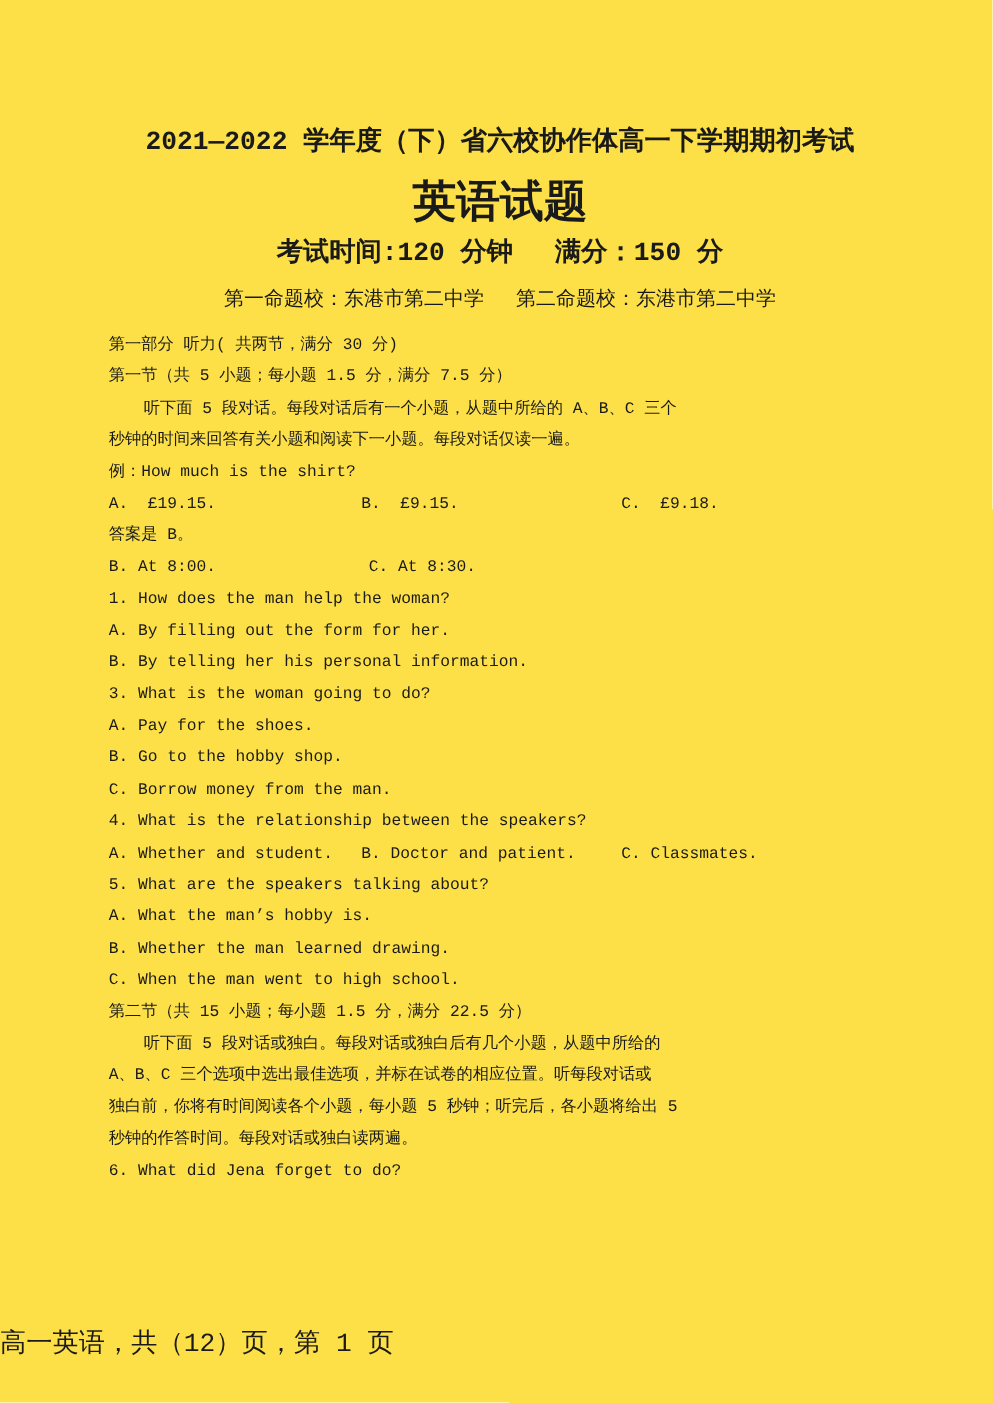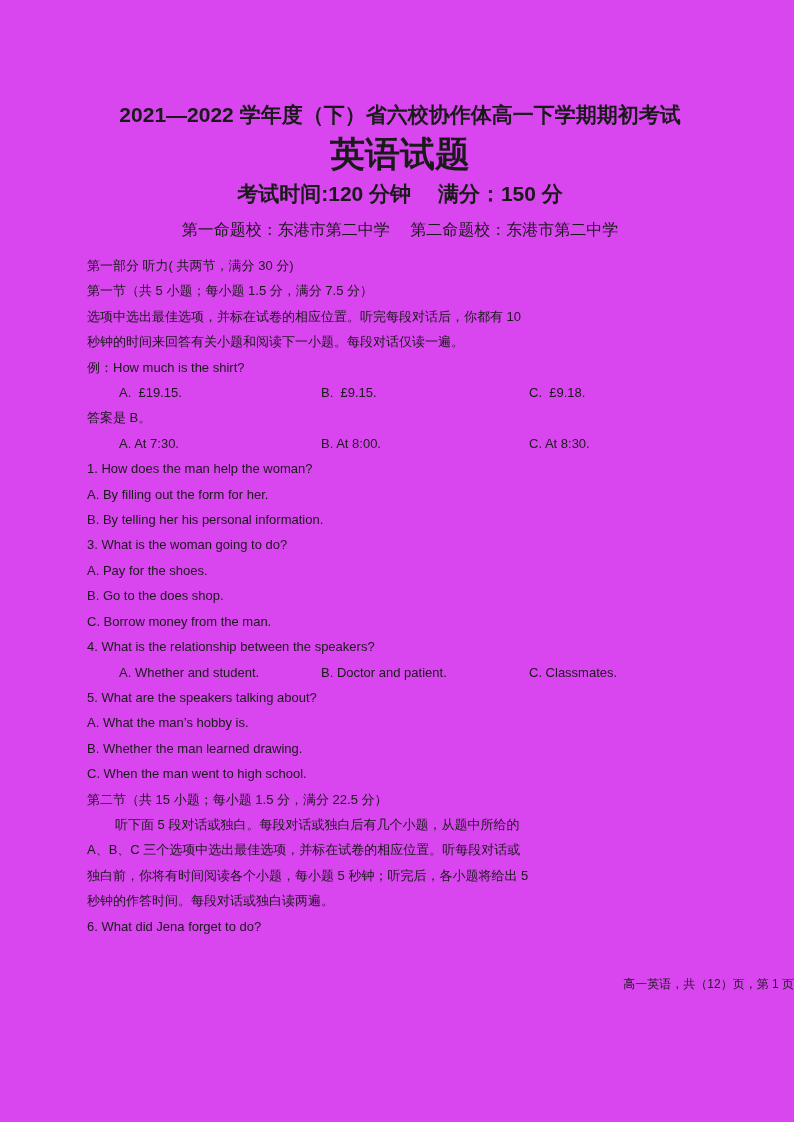--- a/index.html
+++ b/index.html
@@ -4,41 +4,41 @@
 <style>
   html, body {
     margin: 0;
     padding: 0;
     background: #ffffff;
   }
   .page {
     position: relative;
     width: 794px;
     height: 1122px;
-    background: #d946ef;
+    background: #fde047;
     color: #1a1a1a;
-    font-family: Liberation Sans, sans-serif;
+    font-family: Liberation Mono, monospace;
     overflow: hidden;
   }
   .content {
     position: absolute;
     left: 87px;
     top: 0;
     width: 626px;
   }
   .pre { white-space: pre-wrap; }
   .exam-session {
     padding-top: 101px;
     font-weight: bold;
     font-size: 21px;
     line-height: 27px;
     text-align: center;
   }
   .main-title {
-    margin-top: 5px;
+    margin-top: 15px;
     font-weight: bold;
     font-size: 35px;
     line-height: 42px;
     text-align: center;
   }
   .exam-info {
     margin-top: 7px;
     font-weight: bold;
     font-size: 21px;
     line-height: 24px;
@@ -52,69 +52,68 @@
   }
   .body-block {
     margin-top: 11px;
   }
   .line {
     font-size: 13px;
     line-height: 25.4px;
     white-space: pre-wrap;
   }
   .indent { text-indent: 28px; }
-  .opts { display: flex; margin-left: 32px; }
+  .opts { display: flex; }
   .opt-a { width: 202px; flex: 0 0 202px; }
   .opt-b { width: 208px; flex: 0 0 208px; }
   .opt-c { flex: 1; }
   .footer {
     position: absolute;
     left: 0;
-    top: 972px;
+    top: 1064px;
     width: 100%;
-    text-align: right;
-    font-size: 12px;
+    text-align: left;
+    font-size: 21px;
     line-height: 25px;
     white-space: pre-wrap;
   }
 </style>
 </head>
 <body>
 
 <div class="page">
   <div class="content">
 
     <div class="exam-session pre">2021—2022 学年度（下）省六校协作体高一下学期期初考试</div>
     <div class="main-title">英语试题</div>
     <div class="exam-info pre">考试时间:120 分钟　 满分：150 分</div>
     <div class="schools pre">第一命题校：东港市第二中学　 第二命题校：东港市第二中学</div>
 
     <div class="body-block">
       <div class="line">第一部分 听力( 共两节，满分 30 分)</div>
       <div class="line">第一节（共 5 小题；每小题 1.5 分，满分 7.5 分）</div>
-      <div class="line">选项中选出最佳选项，并标在试卷的相应位置。听完每段对话后，你都有 10</div>
+      <div class="line indent">听下面 5 段对话。每段对话后有一个小题，从题中所给的 A、B、C 三个</div>
       <div class="line">秒钟的时间来回答有关小题和阅读下一小题。每段对话仅读一遍。</div>
       <div class="line">例：How much is the shirt?</div>
       <div class="line opts">
         <span class="opt-a">A.  £19.15.</span>
         <span class="opt-b">B.  £9.15.</span>
         <span class="opt-c">C.  £9.18.</span>
       </div>
       <div class="line">答案是 B。</div>
       <div class="line opts">
-        <span class="opt-a">A. At 7:30.</span>
         <span class="opt-b">B. At 8:00.</span>
         <span class="opt-c">C. At 8:30.</span>
       </div>
       <div class="line">1. How does the man help the woman?</div>
       <div class="line">A. By filling out the form for her.</div>
       <div class="line">B. By telling her his personal information.</div>
       <div class="line">3. What is the woman going to do?</div>
       <div class="line">A. Pay for the shoes.</div>
-      <div class="line">B. Go to the does shop.</div>
+      <div class="line">B. Go to the hobby shop.</div>
       <div class="line">C. Borrow money from the man.</div>
       <div class="line">4. What is the relationship between the speakers?</div>
       <div class="line opts">
         <span class="opt-a">A. Whether and student.</span>
         <span class="opt-b">B. Doctor and patient.</span>
         <span class="opt-c">C. Classmates.</span>
       </div>
       <div class="line">5. What are the speakers talking about?</div>
       <div class="line">A. What the man’s hobby is.</div>
       <div class="line">B. Whether the man learned drawing.</div>

